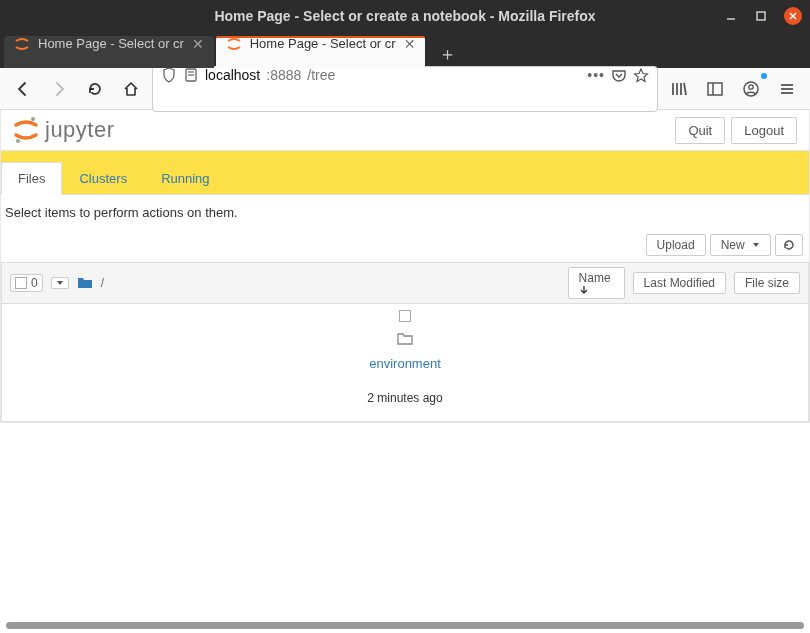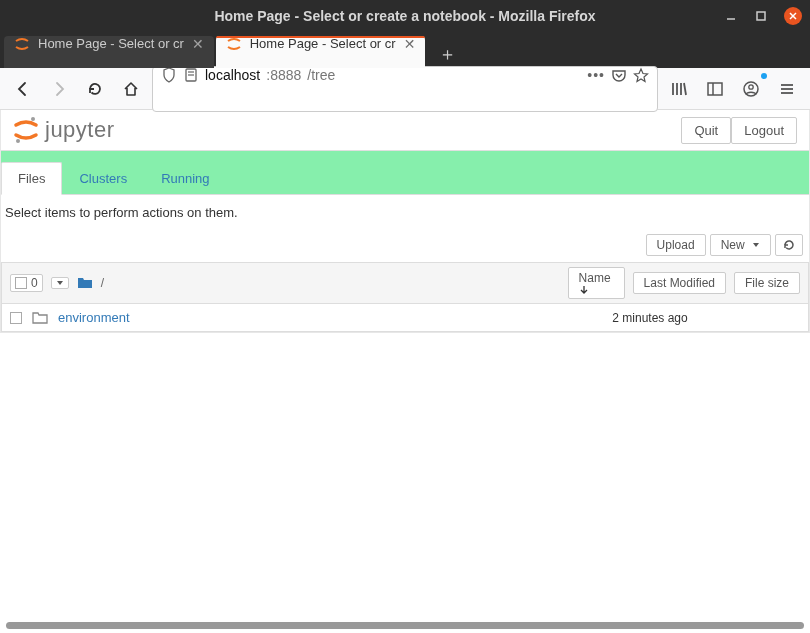--- a/index.html
+++ b/index.html
@@ -29,45 +29,45 @@
     .addressbar .host { color: #111; }
     .addressbar .path { color: #777; }
     .addressbar-spacer { flex: 1; }
     .profile-badge { position: relative; }
     .profile-badge::after { content:""; position:absolute; top:-1px; right:-1px; width:6px; height:6px; background:#1da1f2; border-radius:50%; }
     
     
     .jupyter-header { display: flex; align-items: center; padding: 6px 12px; border-bottom: 1px solid #e0e0e0; background:#fff; }
     .jupyter-logo { display: flex; align-items: center; gap: 6px; color: #757575; }
     .jupyter-logo-text { font-size: 22px; color: #757575; letter-spacing: .5px; }
-    .jupyter-header-buttons { margin-left: auto; display: flex; gap: 0; }
+    .jupyter-header-buttons { margin-left: auto; display: flex; gap: 6px; }
     .jbtn { border: 1px solid #ccc; background: #fff; padding: 5px 12px; border-radius: 2px; color: #555; font-size: 13px; }
     
     
-    .jtabs { display: flex; gap: 0; padding: 10px 0 0 0; border-bottom: 1px solid #ddd; background:#86efac; }
+    .jtabs { display: flex; gap: 0; padding: 10px 0 0 0; border-bottom: 1px solid #ddd; background:#fde047; }
     .jtab { padding: 8px 16px; color: #337ab7; font-size: 13px; border: 1px solid transparent; border-bottom: none; position: relative; top: 1px; }
     .jtab.active { color: #555; background: #fff; border-color: #ddd; border-bottom: 1px solid #fff; border-radius: 2px 2px 0 0; }
     
     
     .jaction-hint { padding: 10px 4px; font-size: 13px; color: #333; }
     .jtoolbar { display: flex; justify-content: flex-end; padding: 4px 6px 6px; gap: 4px; }
     .jtoolbar .jbtn { padding: 3px 10px; font-size: 12px; }
     .jbtn.icon-only { padding: 3px 6px; }
     
     
     .jlist-header { display: flex; align-items: center; background: #f5f5f5; border: 1px solid #ddd; padding: 4px 8px; gap: 8px; font-size: 12px; color: #555; }
     .selbox { border: 1px solid #ccc; background: #fff; display: inline-flex; align-items: center; gap: 4px; padding: 1px 4px; border-radius: 2px; }
     .checkbox { width: 12px; height: 12px; border: 1px solid #aaa; background: #fff; display:inline-block; }
     .folder-icon { color: #337ab7; }
     .breadcrumb-slash { color: #666; }
     .jlist-header-spacer { flex: 1; }
     .sort-btn { border: 1px solid #ccc; background: #fff; padding: 3px 10px; border-radius: 2px; color: #555; font-size: 12px; }
     
     
-    .jlist-row { display: flex; align-items: center; border: 1px solid #ddd; border-top: none; padding: 6px 8px; gap: 10px; font-size: 13px; }
+    .jlist-row { display: flex; align-items: center; border: 1px solid #ddd; border-top: none; padding: 6px 8px; gap: 10px; font-size: 13px; flex-direction: column; }
     .jlist-row .name { color: #337ab7; }
     .jlist-row .folder-outline { color: #888; }
     .jlist-row-spacer { flex: 1; }
     .jlist-row .modified { color: #333; font-size: 12px; width: 140px; text-align: center; }
     .jlist-row .size { width: 70px; }
     
     
     .bottom-scroll { position: absolute; bottom: 4px; left: 6px; right: 6px; height: 7px; background: #999; border-radius: 4px; }
     
     .page-wrap { position: relative; height: 633px; background: #fff; }

